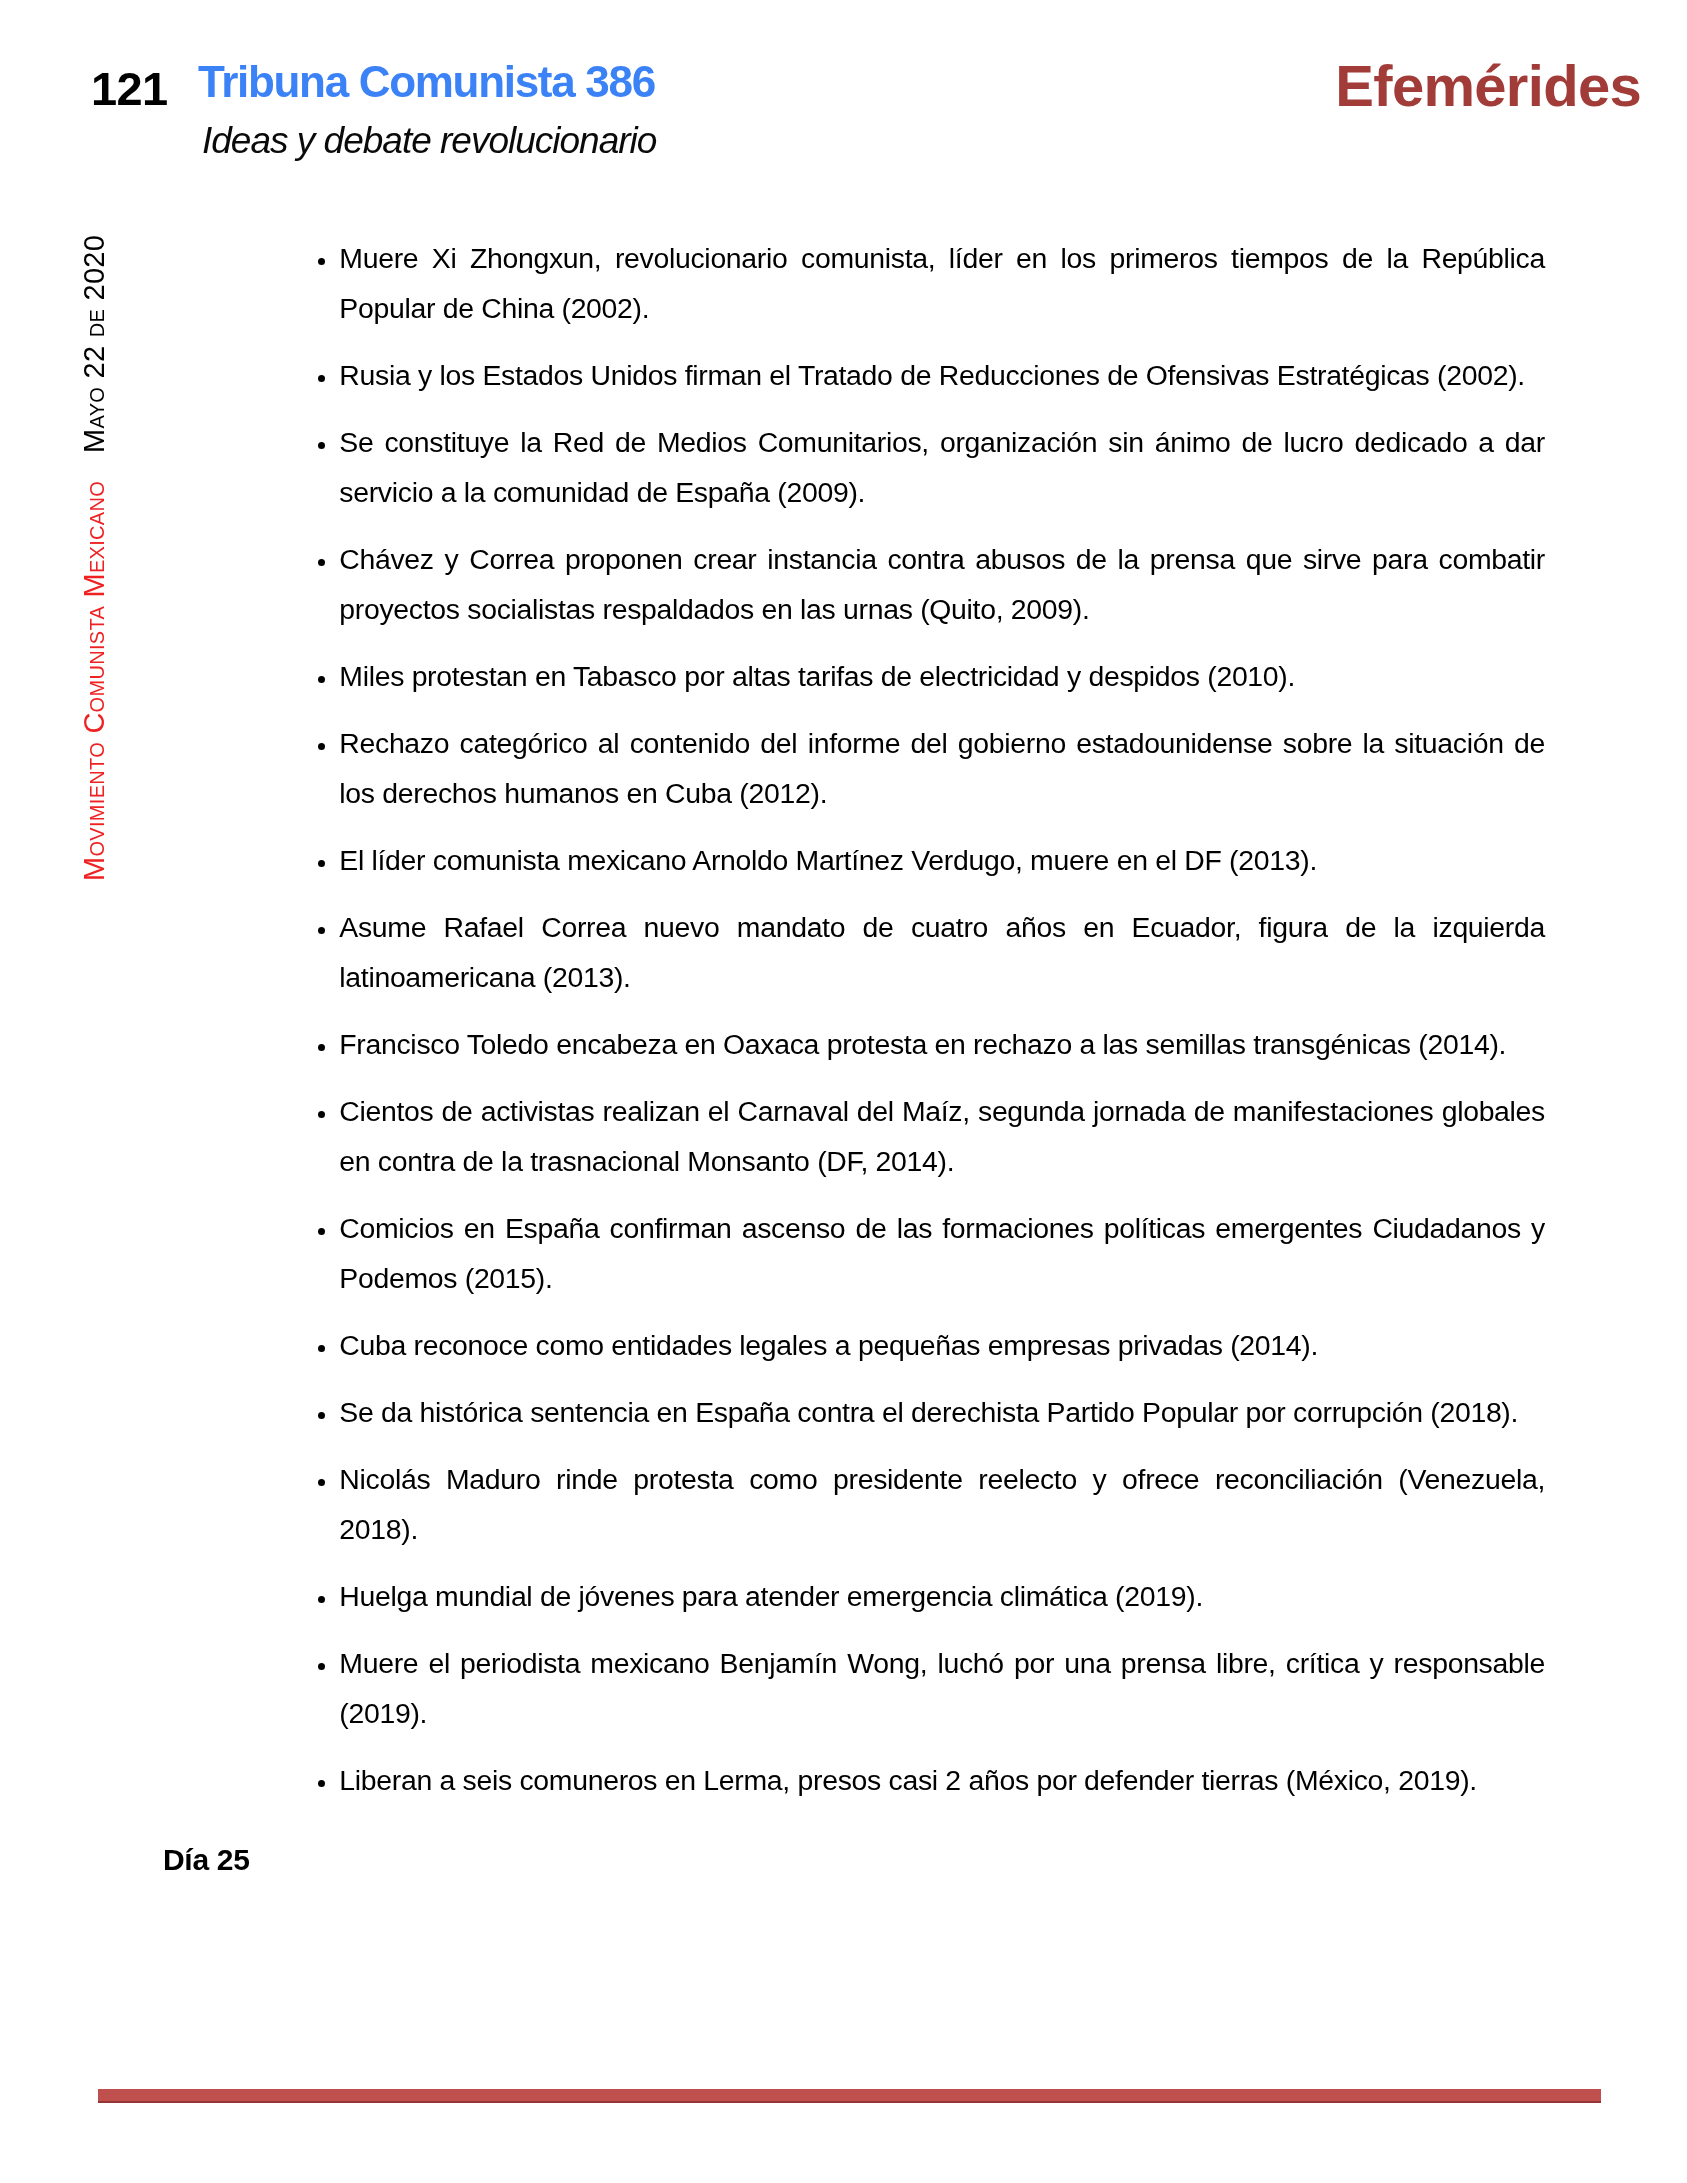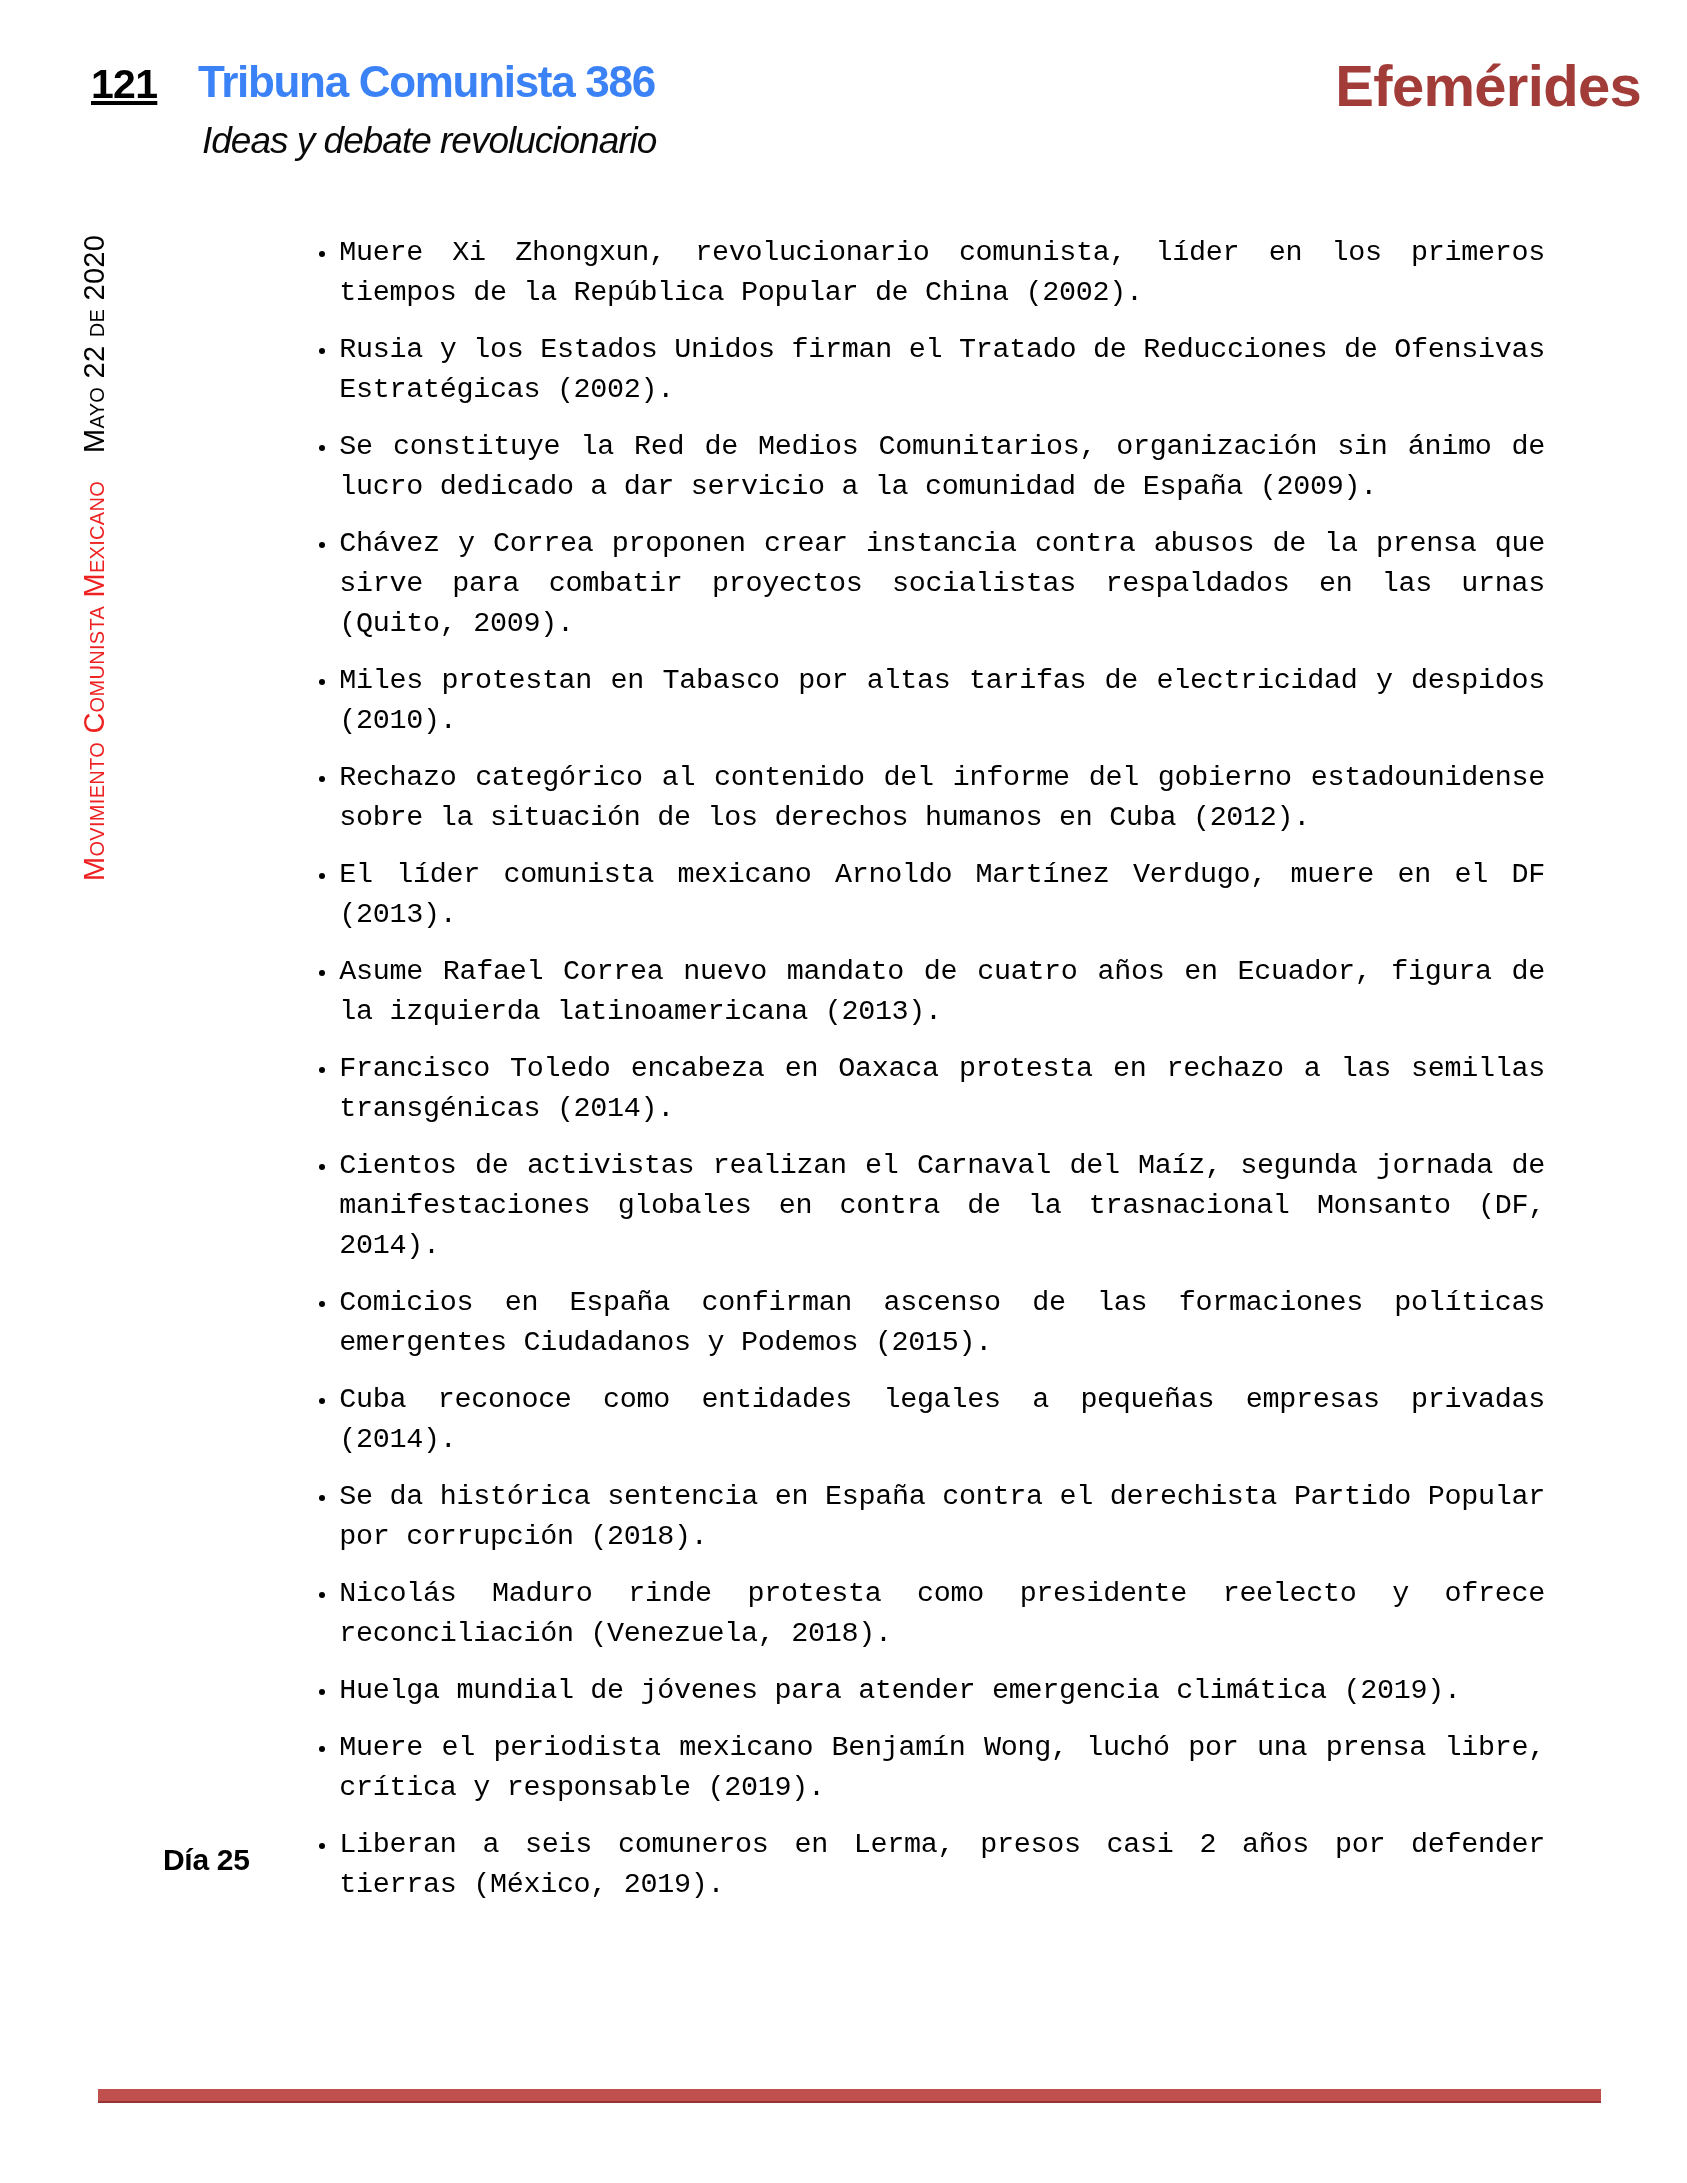--- a/index.html
+++ b/index.html
@@ -10,24 +10,23 @@
     background: #ffffff;
     overflow: hidden;
     font-family: "Liberation Sans", sans-serif;
     color: #000000;
   }
 
   
   #page-number {
     position: absolute;
     left: 91px; top: 61px;
-    font-size: 41px; font-weight: bold;
+    font-size: 47px; font-weight: bold;
     letter-spacing: -0.7px;
     color: #000000;
-    text-decoration: underline;
   }
   #pub-title {
     position: absolute;
     left: 198px; top: 57px;
     font-size: 44px; font-weight: bold;
     letter-spacing: -1.3px;
     color: #3b82f6;
     white-space: nowrap;
   }
   #pub-subtitle {
@@ -69,26 +68,25 @@
     width: 1257px;
     margin: 0;
     padding: 0 0 0 50px;
     list-style: disc outside;
     box-sizing: border-box;
   }
   #events-main  { top: 233px; }
   #events-day25 { top: 1903px; }
   ul.events li {
     font-size: 28.4px;
-    line-height: 40px;
+    line-height: 50px;
     letter-spacing: -0.3px;
     text-align: justify;
     margin: 0 0 17px 0;
     padding-left: 1.3px;
-    font-family: Liberation Mono, monospace;
   }
   ul.events li::marker { font-size: 22.5px; }
 
   
   #day25-heading {
     position: absolute;
     left: 151px; top: 1831px;
     margin: 12px;
     font-size: 30px; font-weight: bold;
     letter-spacing: -0.3px;

